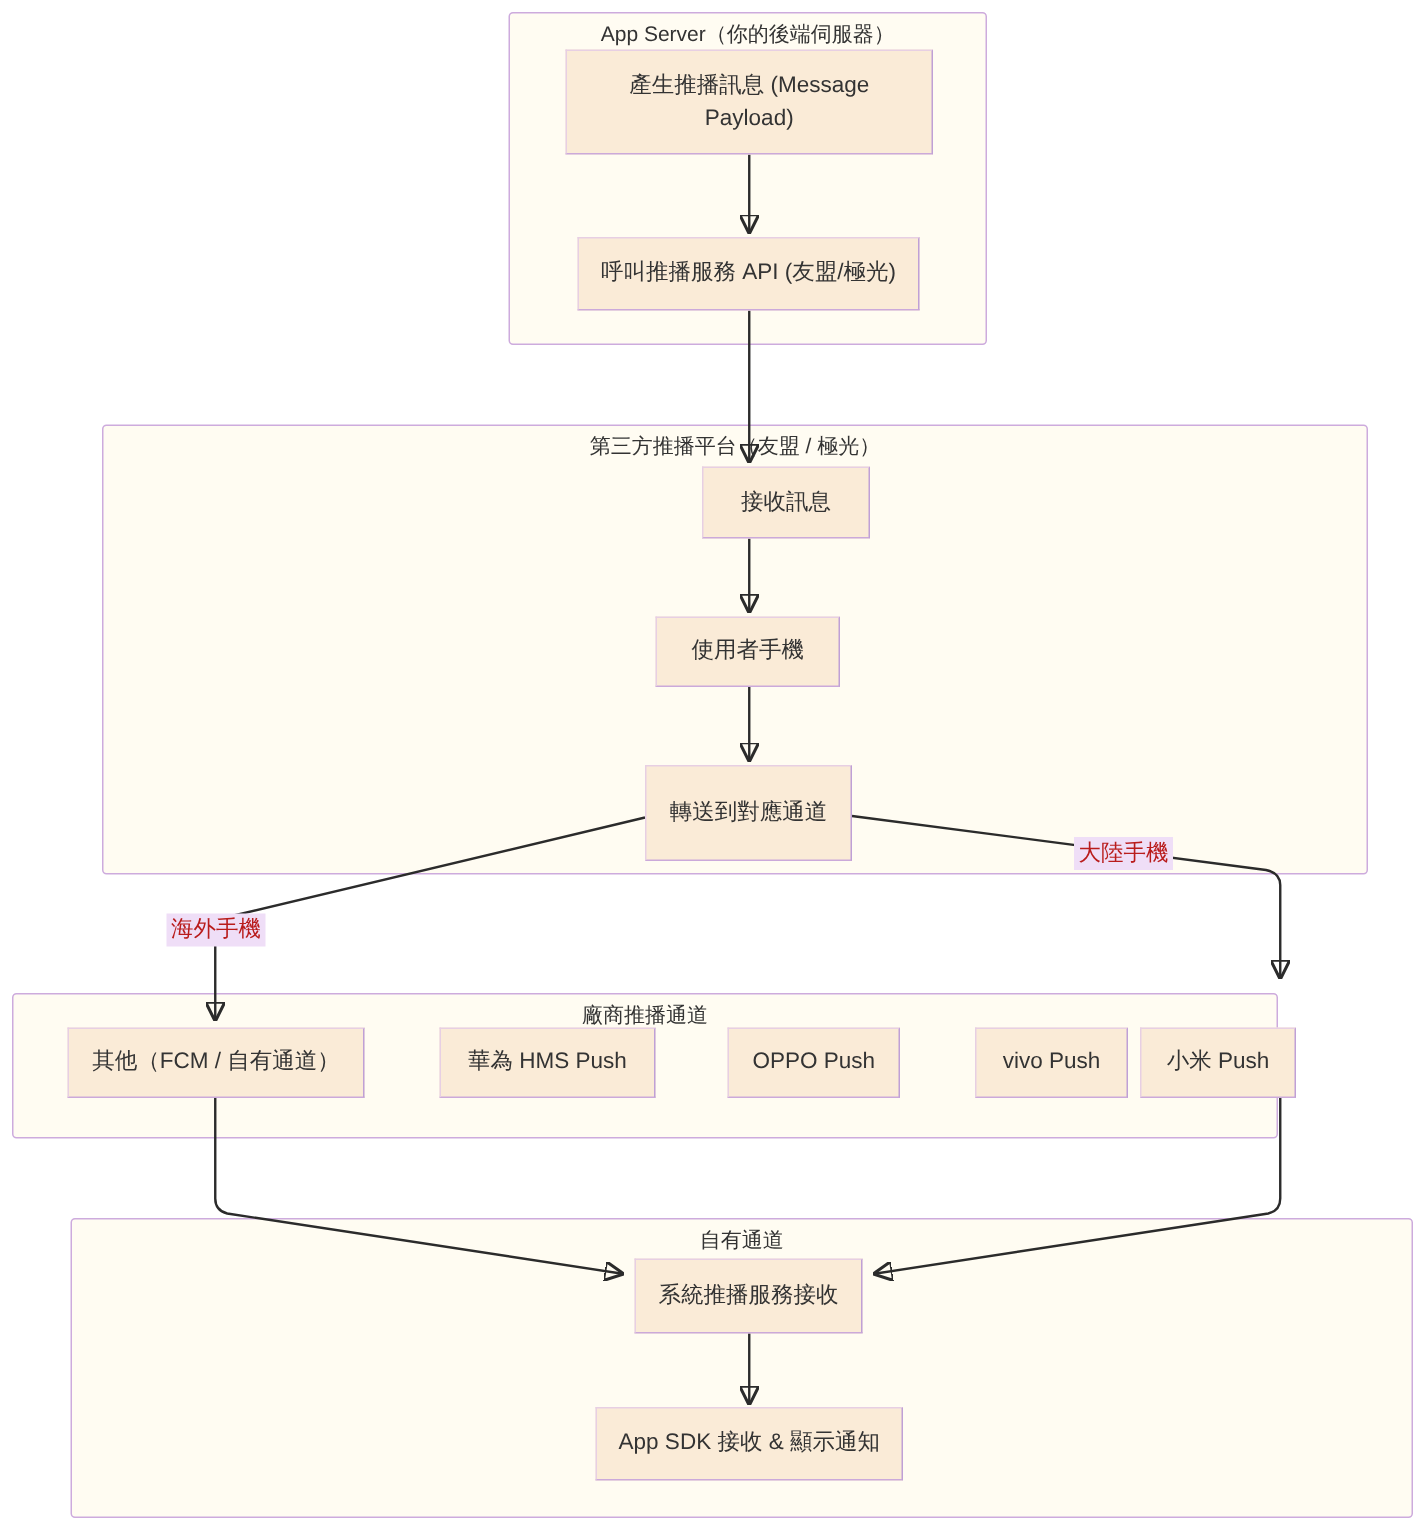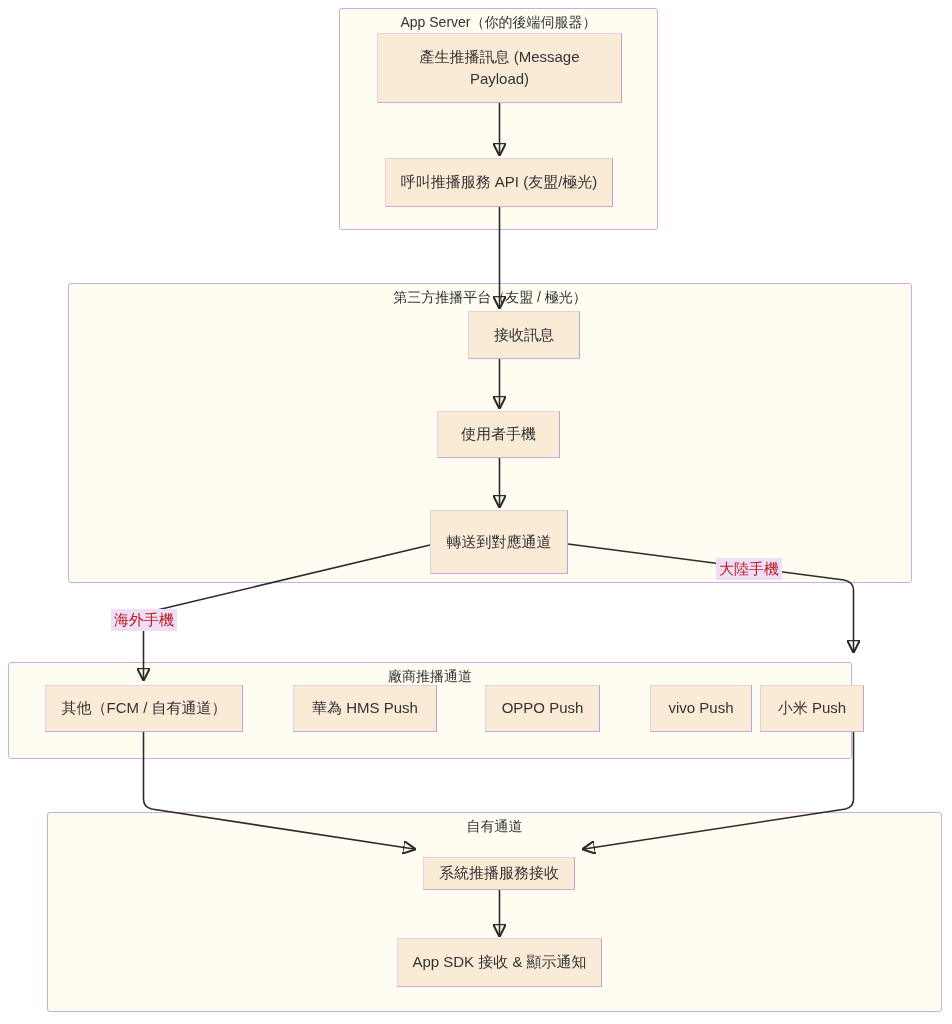--- a/index.html
+++ b/index.html
@@ -24,21 +24,21 @@
   #n-payload{left:377px;top:33px;width:245px;height:70px;padding:0 20px;}
   #n-call-api{left:385px;top:158px;width:228px;height:49px;}
   #n-receive{left:468px;top:311px;width:112px;height:48px;}
   #n-judge{left:437px;top:411px;width:123px;height:47px;}
   #n-forward{left:430px;top:510px;width:138px;height:64px;}
   #n-other{left:45px;top:685px;width:198px;height:47px;}
   #n-huawei{left:293px;top:685px;width:144px;height:47px;}
   #n-oppo{left:485px;top:685px;width:115px;height:47px;}
   #n-vivo{left:650px;top:685px;width:102px;height:47px;}
   #n-xiaomi{left:760px;top:685px;width:104px;height:47px;}
-  #n-sys-receive{left:423px;top:839px;width:152px;height:33px;margin-top:18px;}
+  #n-sys-receive{left:423px;top:839px;width:152px;height:50px;}
   #n-app-sdk{left:397px;top:938px;width:205px;height:49px;}
 
   
   .edge-label{position:absolute;background:#efdef7;color:#b91c1c;font-size:15px;padding:1px 3px;line-height:20px;}
   #el-overseas{left:111px;top:609px;}
   #el-mainland{left:716px;top:558px;}
 </style>
 </head>
 <body>
 

